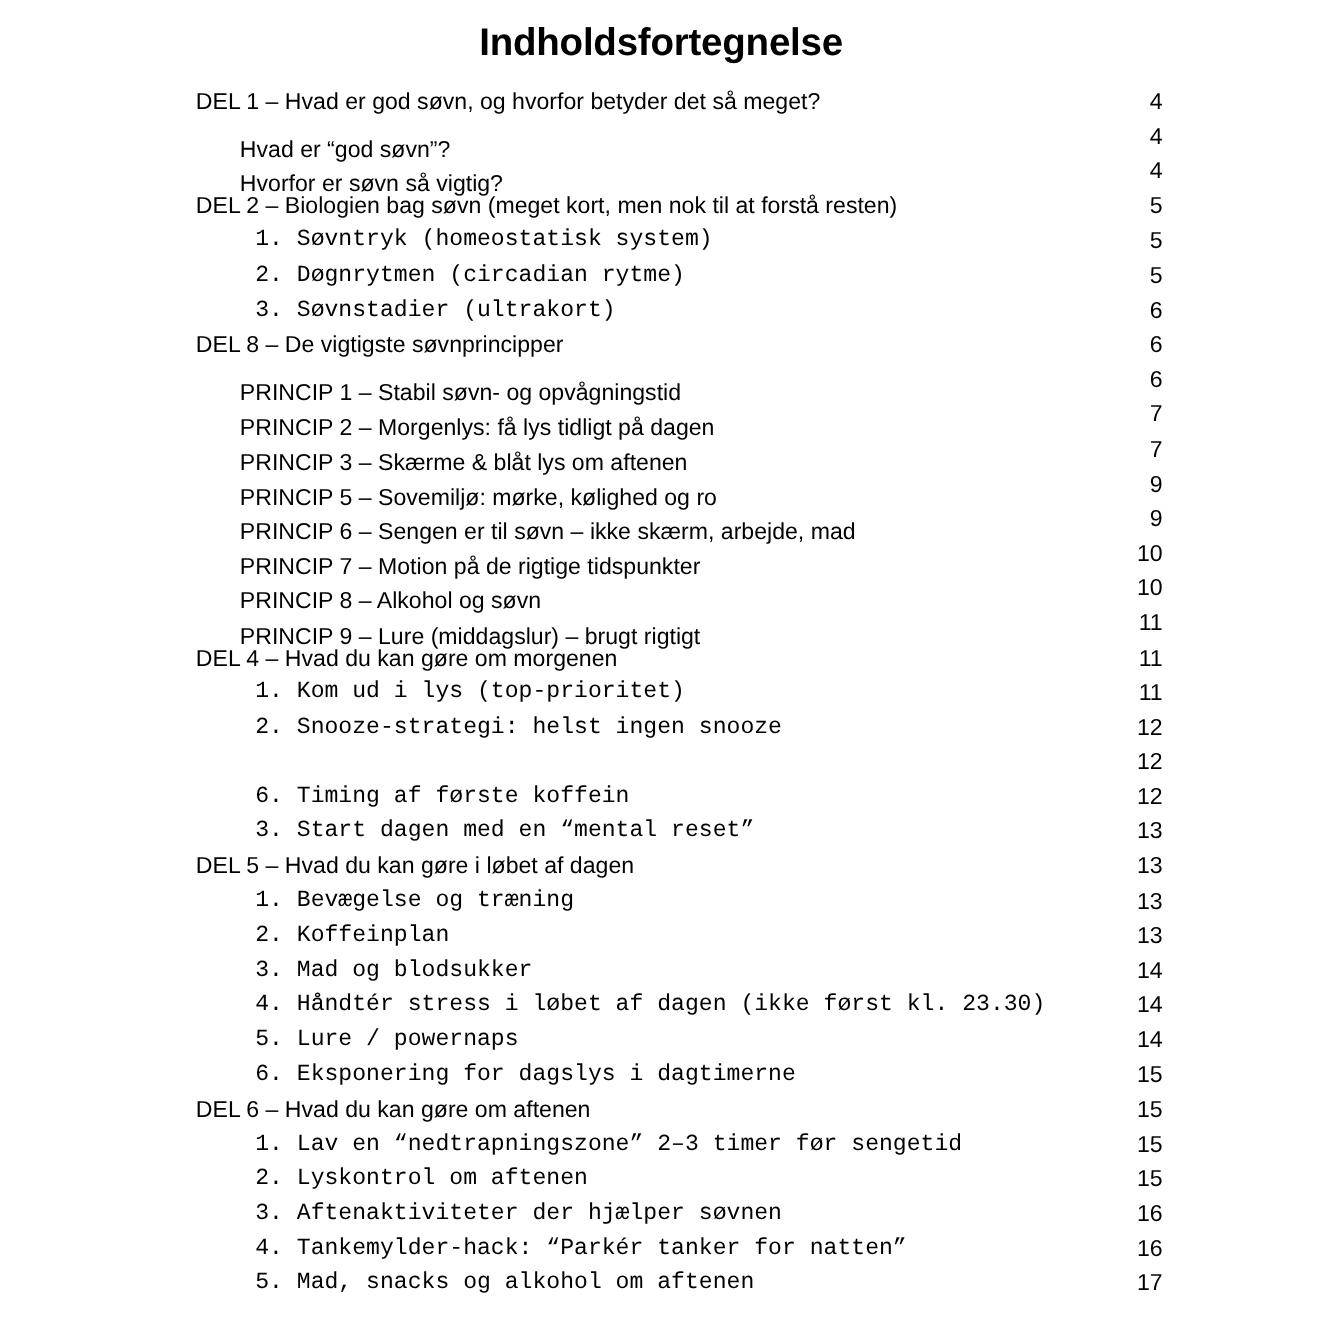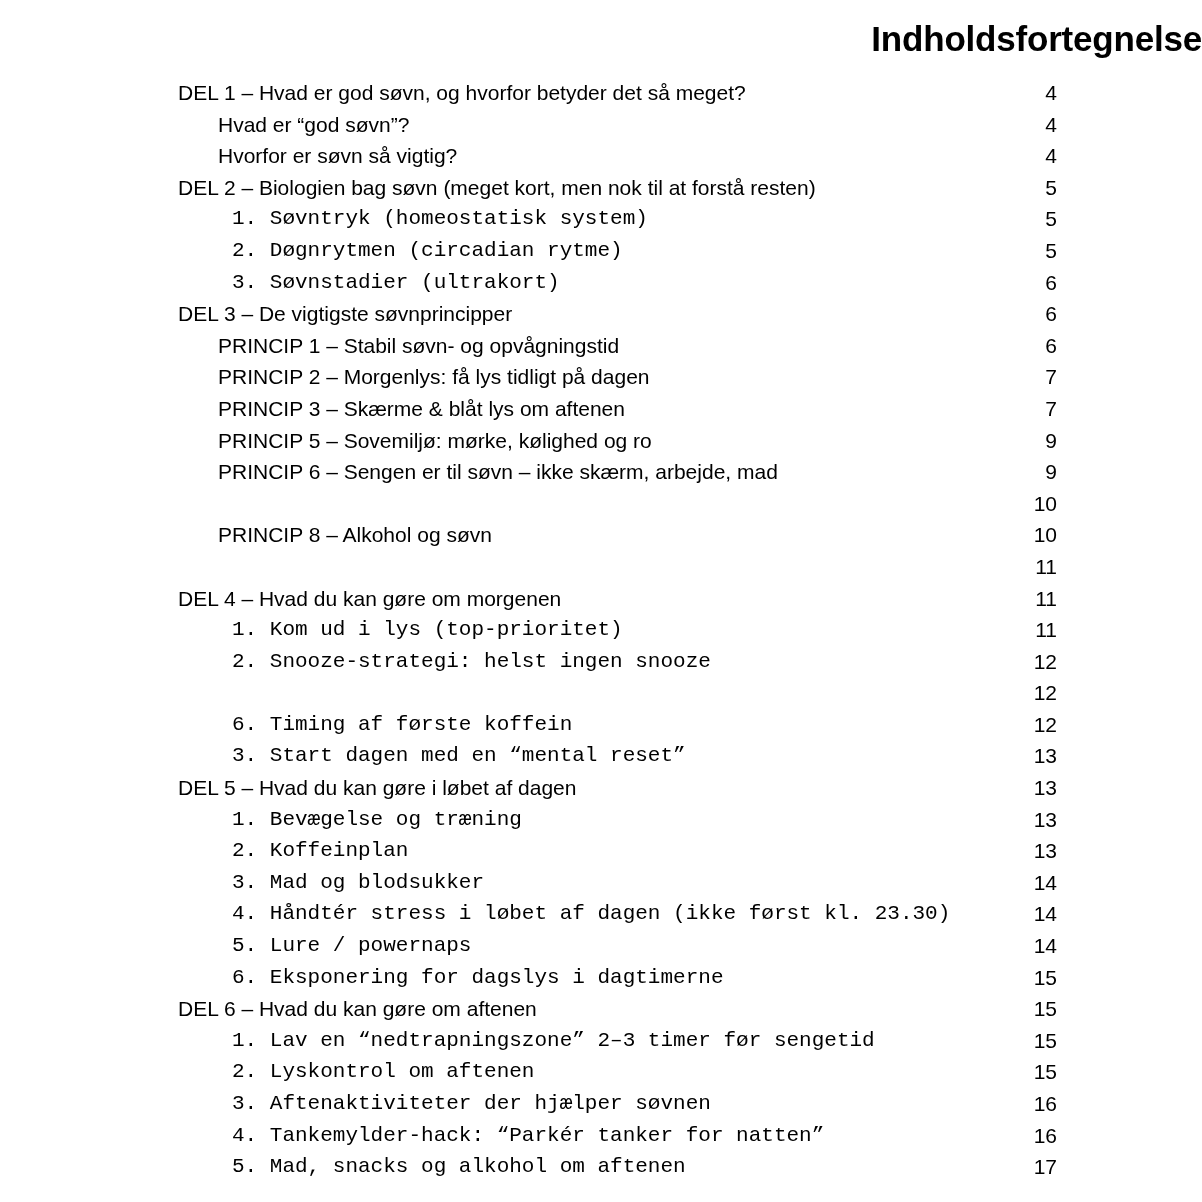--- a/index.html
+++ b/index.html
@@ -20,21 +20,21 @@
     width: 1202px;
     height: 1202px;
     background: #ffffff;
     overflow: hidden;
   }
   .doc-title {
     position: absolute;
     top: 19px;
     left: 0;
     width: 1202px;
-    text-align: right;
+    text-align: center;
     font-size: 35px;
     font-weight: bold;
     letter-spacing: -0.2px;
     line-height: 40px;
     color: #000000;
   }
   .toc {
     position: absolute;
     top: 77px;
     left: 178px;
@@ -54,21 +54,21 @@
   }
   .toc-filler {
     flex: 1 1 auto;
   }
   .toc-page {
     flex: 0 0 auto;
     text-align: right;
     min-width: 24px;
   }
   .lvl-0 .toc-label { padding-left: 0px; }
-  .lvl-1 .toc-label { padding-left: 40px; }
+  .lvl-1 .toc-label { padding-left: 40px; margin-top: 12px; }
   .lvl-2 .toc-label { padding-left: 54px; font-family: Liberation Mono, monospace; }
 </style>
 </head>
 <body>
 
 <div class="page">
 
   <div class="doc-title">Indholdsfortegnelse</div>
 
   <div class="toc">
@@ -101,21 +101,21 @@
         <span class="toc-label">2. Døgnrytmen (circadian rytme)</span>
         <span class="toc-filler"></span>
         <span class="toc-page">5</span>
       </div>
       <div class="toc-row lvl-2">
         <span class="toc-label">3. Søvnstadier (ultrakort)</span>
         <span class="toc-filler"></span>
         <span class="toc-page">6</span>
       </div>
       <div class="toc-row lvl-0">
-        <span class="toc-label">DEL 3 – De vigtigste søvnprincipper</span>
+        <span class="toc-label">DEL 8 – De vigtigste søvnprincipper</span>
         <span class="toc-filler"></span>
         <span class="toc-page">6</span>
       </div>
       <div class="toc-row lvl-1">
         <span class="toc-label">PRINCIP 1 – Stabil søvn- og opvågningstid</span>
         <span class="toc-filler"></span>
         <span class="toc-page">6</span>
       </div>
       <div class="toc-row lvl-1">
         <span class="toc-label">PRINCIP 2 – Morgenlys: få lys tidligt på dagen</span>
@@ -131,29 +131,31 @@
         <span class="toc-label">PRINCIP 5 – Sovemiljø: mørke, kølighed og ro</span>
         <span class="toc-filler"></span>
         <span class="toc-page">9</span>
       </div>
       <div class="toc-row lvl-1">
         <span class="toc-label">PRINCIP 6 – Sengen er til søvn – ikke skærm, arbejde, mad</span>
         <span class="toc-filler"></span>
         <span class="toc-page">9</span>
       </div>
       <div class="toc-row lvl-1">
+        <span class="toc-label">PRINCIP 7 – Motion på de rigtige tidspunkter</span>
         <span class="toc-filler"></span>
         <span class="toc-page">10</span>
       </div>
       <div class="toc-row lvl-1">
         <span class="toc-label">PRINCIP 8 – Alkohol og søvn</span>
         <span class="toc-filler"></span>
         <span class="toc-page">10</span>
       </div>
       <div class="toc-row lvl-1">
+        <span class="toc-label">PRINCIP 9 – Lure (middagslur) – brugt rigtigt</span>
         <span class="toc-filler"></span>
         <span class="toc-page">11</span>
       </div>
       <div class="toc-row lvl-0">
         <span class="toc-label">DEL 4 – Hvad du kan gøre om morgenen</span>
         <span class="toc-filler"></span>
         <span class="toc-page">11</span>
       </div>
       <div class="toc-row lvl-2">
         <span class="toc-label">1. Kom ud i lys (top-prioritet)</span>

